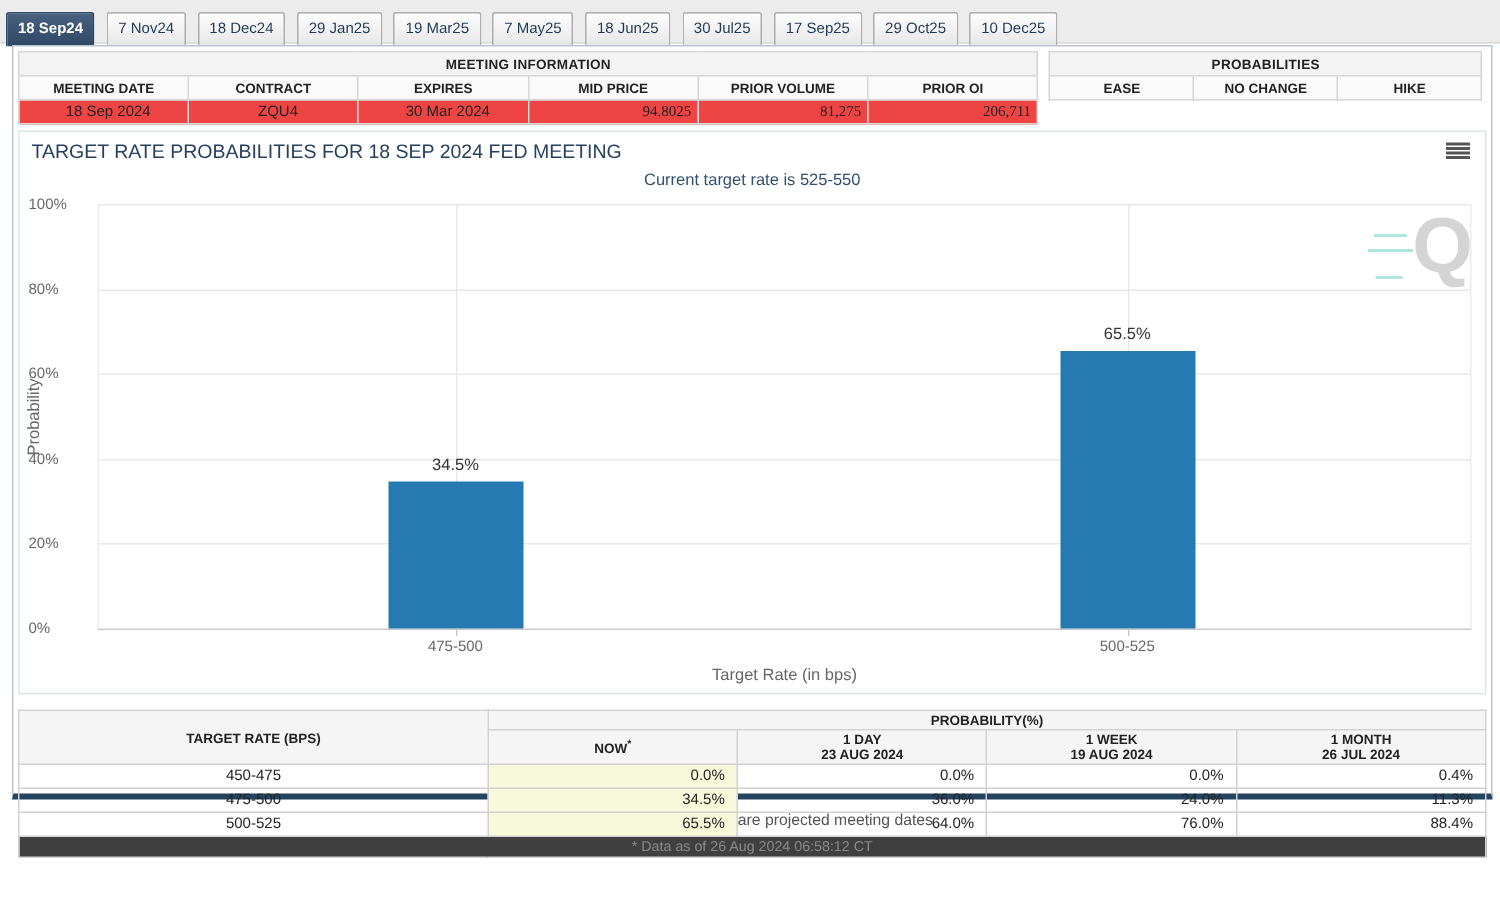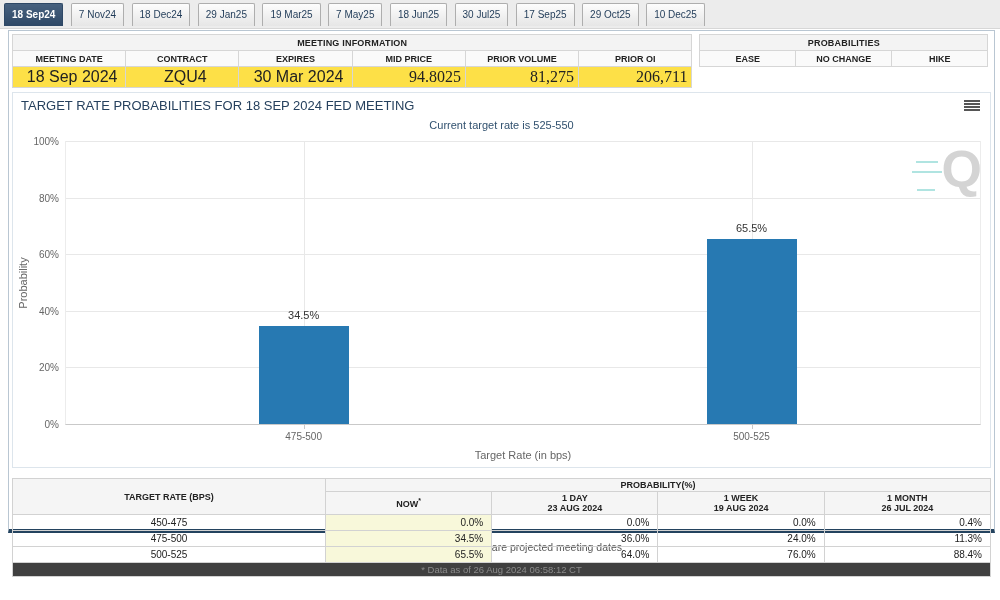--- a/index.html
+++ b/index.html
@@ -1,56 +1,56 @@
 <!DOCTYPE html>
 <html><head>
 <meta charset="utf-8">
 <style>
   * { margin:0; padding:0; box-sizing:border-box; }
   html,body { width:1000px; height:600px; overflow:hidden; background:#ffffff;
     font-family:"Liberation Sans", sans-serif; }
 
   
-  .tabbar { background:#ececec; padding:3px 0 0 4px; height:29px; white-space:nowrap;
+  .tabbar { background:#ececec; padding:8px 0 0 4px; height:29px; white-space:nowrap;
     border-bottom:1px solid #d7d7d7; }
   .tab { display:inline-block; font-size:10px; color:#1f3a57; background:linear-gradient(#fdfdfd,#e6e6e6);
     border:1px solid #aeaeae; border-bottom:none; padding:5px 7px 6px 7px; margin-right:3px;
     border-radius:2px 2px 0 0; cursor:pointer; }
   .tab.active { background:linear-gradient(#47617f,#2e4866); color:#ffffff; font-weight:bold;
     border-color:#2e4866; }
 
   
   .main-panel { margin:1px 5px 8px 8px; background:#ffffff; border:1px solid #b9c6d2;
     border-bottom:4px solid #24435f; height:503px; position:relative; }
 
   
   .info-row { display:flex; gap:7px; padding:3px 3px 2px 3px; }
   table.mini { border-collapse:collapse; width:100%; table-layout:fixed; }
   table.mini th, table.mini td { border:1px solid #d6d6d6; font-size:9px; color:#222;
     height:16px; padding:1px 4px; }
   table.mini .ttl { background:#f3f3f3; font-weight:bold; text-align:center; letter-spacing:.2px; }
   table.mini .hdr { background:#fafafa; font-weight:bold; text-align:center; }
-  table.mini td.val { font-size:16px; background:#fde047; text-align:center;padding-left:10px; }
+  table.mini td.val { font-size:10px; background:#ef4444; text-align:center;padding-left:10px; }
   table.mini td.val.r { text-align:right;font-family:Liberation Serif, serif; }
   .meeting-box { width:69.5%; }
   .prob-box { width:29.5%; }
 
   
   .chart-box { position:relative; height:376px; margin:2px 3px 0 3px; border:1px solid #dde5ec;
     background:#fff; }
   .chart-title { position:absolute; top:5px; left:8px; font-size:13px; color:#26415e; }
   .chart-subtitle { position:absolute; top:26px; left:0; right:0; text-align:center;
     font-size:11px; color:#31516f; }
   .menu-btn { position:absolute; top:7px; right:10px; width:16px; height:13px; cursor:pointer; }
   .menu-btn div { height:2px; background:#555; margin-bottom:1px; }
   .plot { position:absolute; left:52px; right:9px; top:48px; height:284px;
     border-bottom:1px solid #c9c9c9; border-left:1px solid #ececec; border-right:1px solid #ececec; }
   .hgrid { position:absolute; left:0; right:0; height:1px; background:#e8e8e8; }
   .vgrid { position:absolute; top:0; bottom:0; width:1px; background:#e8e8e8; }
-  .ytick { position:absolute; right:calc(100% + 7px); width:40px; text-align:right;
+  .ytick { position:absolute; right:calc(100% + 7px); width:40px; 
     font-size:10px; color:#666; }
   .xtick { position:absolute; top:100%; height:5px; width:1px; background:#c9c9c9; }
   .xcat { position:absolute; top:calc(100% + 7px); transform:translateX(-50%);
     font-size:10px; color:#666; }
   .xaxis-title { position:absolute; top:calc(100% + 25px); left:0; right:0; text-align:center;
     font-size:11px; color:#666; }
   .yaxis-title { position:absolute; left:2px; top:48px; height:284px; width:16px;
     display:flex; align-items:center; justify-content:center; }
   .yaxis-title span { transform:rotate(-90deg); white-space:nowrap; font-size:11px; color:#666; }
   .bar-slot { position:absolute; top:0; bottom:0; width:90px; transform:translateX(-50%); }

